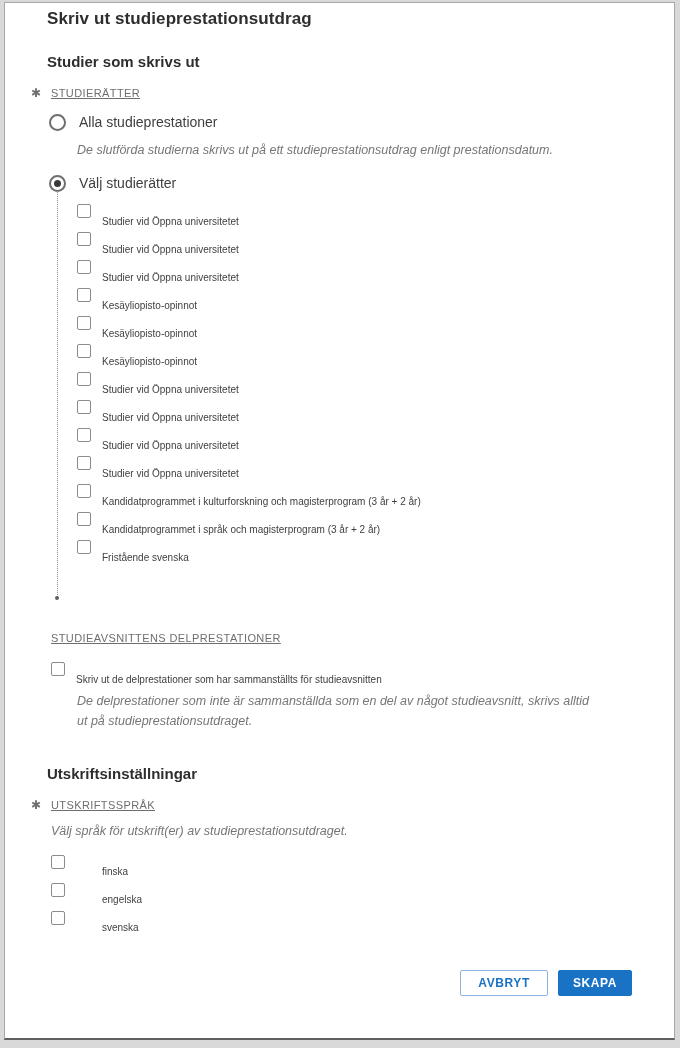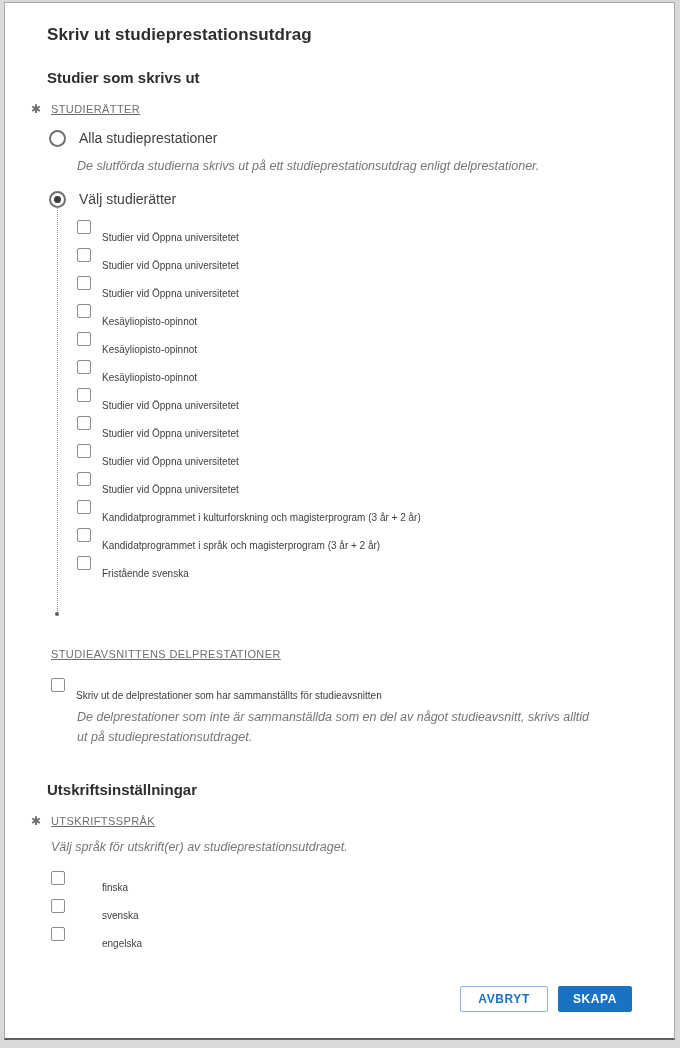--- a/index.html
+++ b/index.html
@@ -8,21 +8,21 @@
     font-family: "Liberation Sans", sans-serif;
     background: #d9d9d9;
   }
   .card {
     position: absolute;
     left: 4px; top: 2px;
     width: 671px; height: 1038px;
     background: #ffffff;
     border: 1px solid #a8a8a8;
     border-bottom: 2px solid #5f5f5f;
-    padding: 22px 42px 0 42px;
+    padding: 6px 42px 0 42px;
   }
   h1.page-title {
     font-size: 17px; font-weight: bold; color: #2e2e2e;
     letter-spacing: 0.1px;
     margin-bottom: 24px;
   }
   h2.section-heading {
     font-size: 15px; font-weight: bold; color: #2e2e2e;
     margin-bottom: 16px;
   }
@@ -137,21 +137,21 @@
 
   <div class="field-label-row">
     <span class="required-marker">✱</span>
     <span class="field-label">STUDIERÄTTER</span>
   </div>
 
   <div class="radio-row">
     <span class="radio"></span>
     <span class="radio-label">Alla studieprestationer</span>
   </div>
-  <div class="helper-text">De slutförda studierna skrivs ut på ett studieprestationsutdrag enligt delprestationer.</div>
+  <div class="helper-text">De slutförda studierna skrivs ut på ett studieprestationsutdrag enligt prestationsdatum.</div>
 
   <div class="radio-row">
     <span class="radio checked"></span>
     <span class="radio-label">Välj studierätter</span>
   </div>
 
   <div class="tree">
     <div class="tree-line"></div>
     <div class="tree-dot"></div>
 
@@ -230,25 +230,25 @@
   </div>
   <div class="helper-text lang-help">Välj språk för utskrift(er) av studieprestationsutdraget.</div>
 
   <div class="lang-rows">
     <label class="cb-row indent-4">
       <span class="checkbox"></span>
       <span class="cb-label">finska</span>
     </label>
     <label class="cb-row indent-4">
       <span class="checkbox"></span>
+      <span class="cb-label">engelska</span>
+    </label>
+    <label class="cb-row indent-4">
+      <span class="checkbox"></span>
       <span class="cb-label">svenska</span>
-    </label>
-    <label class="cb-row indent-4">
-      <span class="checkbox"></span>
-      <span class="cb-label">engelska</span>
     </label>
   </div>
 
   <div class="footer-actions">
     <button class="btn btn-secondary">AVBRYT</button>
     <button class="btn btn-primary">SKAPA</button>
   </div>
 
 </div>
 

